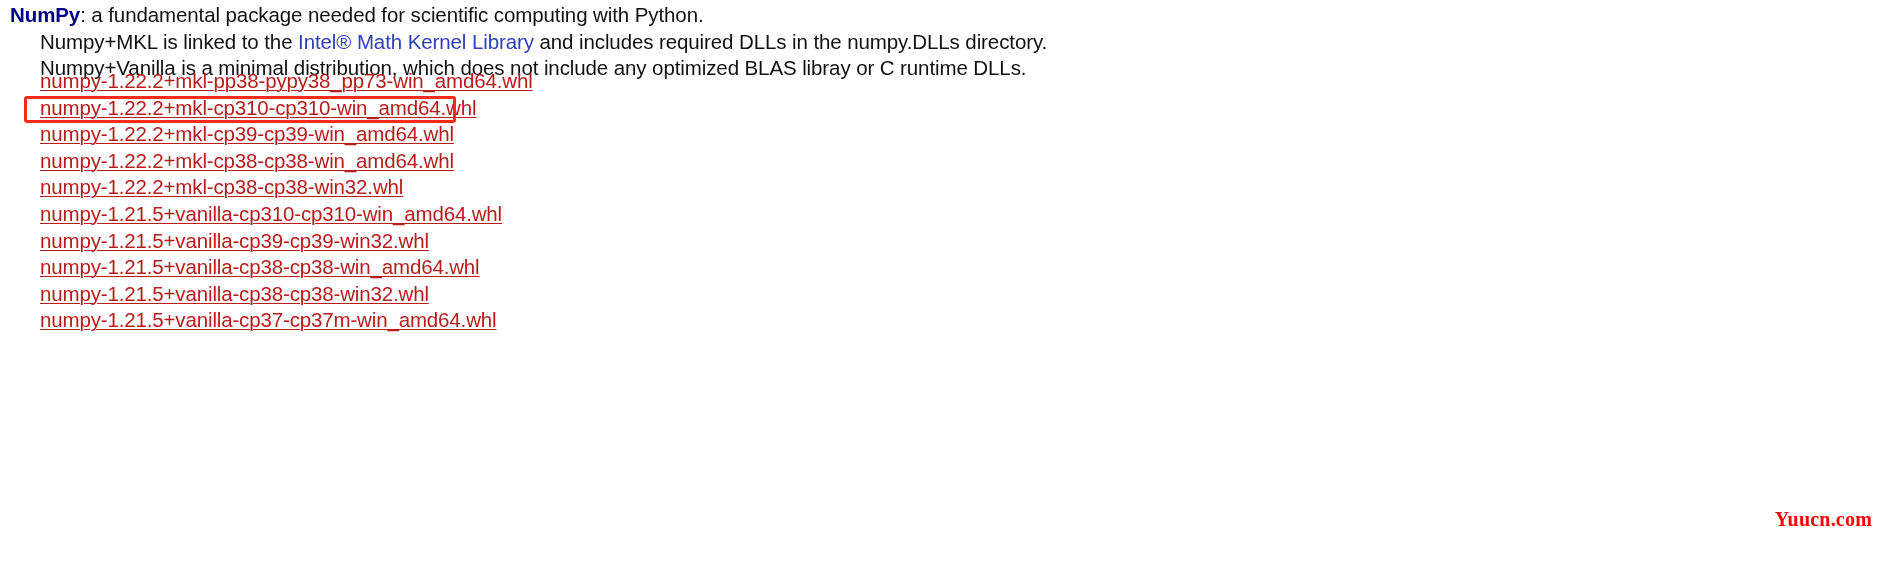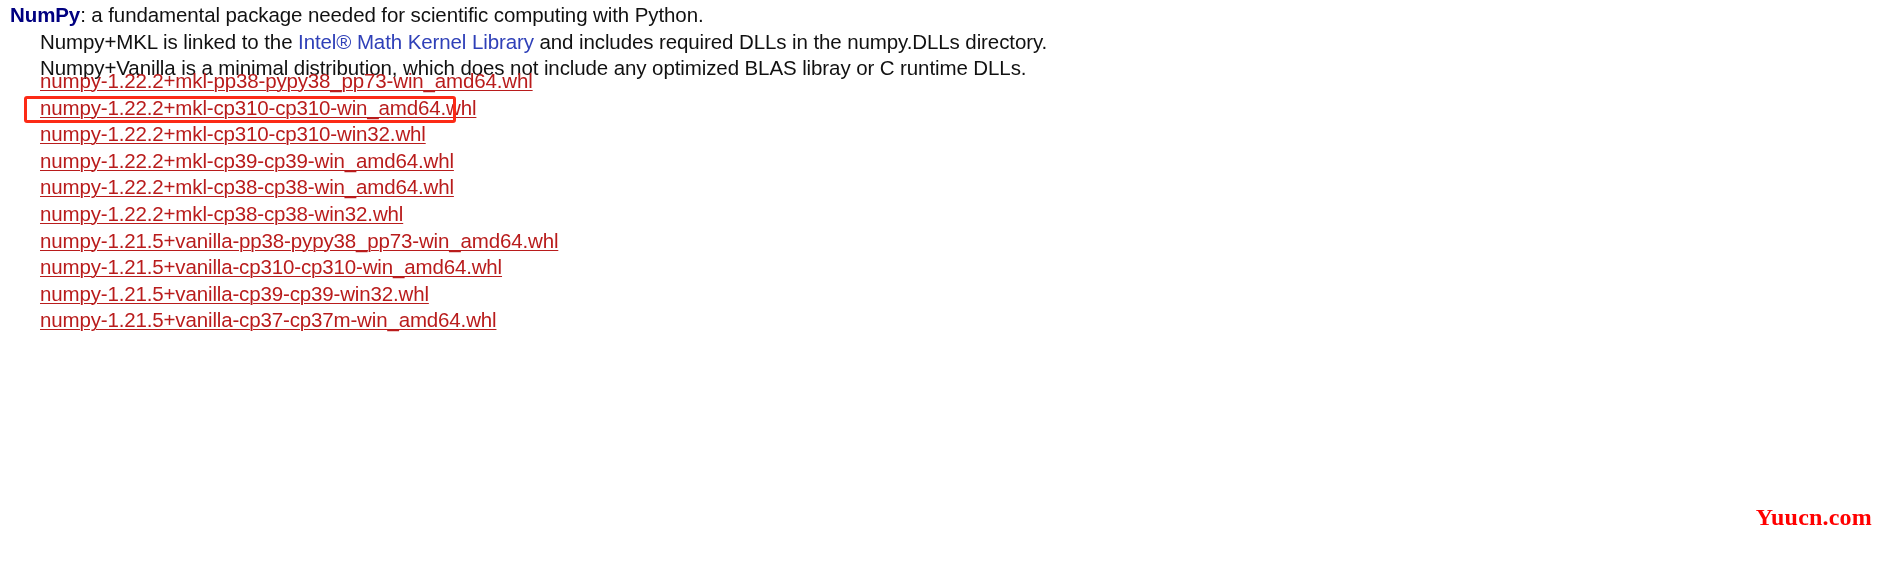--- a/index.html
+++ b/index.html
@@ -96,21 +96,21 @@
     box-sizing: border-box;
     pointer-events: none;
   }
 
   
   .watermark {
     position: absolute;
     right: 22px;
     bottom: 35px;
     font-family: "Liberation Serif", serif;
-    font-size: 24px;
+    font-size: 20px;
     font-weight: bold;
     color: #ff0000;
     letter-spacing: 0.2px;
     white-space: nowrap;
   }
 </style>
 </head>
 <body>
 
 <div class="page">
@@ -125,27 +125,27 @@
       <span>Numpy+MKL is linked to the </span><span class="inline-link">Intel® Math Kernel Library</span><span> and includes required DLLs in the numpy.DLLs directory.</span>
     </div>
 
     <div class="intro-line indent">Numpy+Vanilla is a minimal distribution, which does not include any optimized BLAS libray or C runtime DLLs.</div>
 
   </div>
 
   <div class="link-list">
     <div class="link-row"><a class="whl-link">numpy-1.22.2+mkl-pp38-pypy38_pp73-win_amd64.whl</a></div>
     <div class="link-row"><a class="whl-link">numpy-1.22.2+mkl-cp310-cp310-win_amd64.whl</a></div>
-    <div class="link-row"><a class="whl-link">numpy-1.22.2+mkl-cp310-cp310-win32.whl</a></div>
     <div class="link-row"><a class="whl-link">numpy-1.22.2+mkl-cp39-cp39-win_amd64.whl</a></div>
     <div class="link-row"><a class="whl-link">numpy-1.22.2+mkl-cp38-cp38-win_amd64.whl</a></div>
     <div class="link-row"><a class="whl-link">numpy-1.22.2+mkl-cp38-cp38-win32.whl</a></div>
-    <div class="link-row"><a class="whl-link">numpy-1.21.5+vanilla-pp38-pypy38_pp73-win_amd64.whl</a></div>
     <div class="link-row"><a class="whl-link">numpy-1.21.5+vanilla-cp310-cp310-win_amd64.whl</a></div>
     <div class="link-row"><a class="whl-link">numpy-1.21.5+vanilla-cp39-cp39-win32.whl</a></div>
+    <div class="link-row"><a class="whl-link">numpy-1.21.5+vanilla-cp38-cp38-win_amd64.whl</a></div>
+    <div class="link-row"><a class="whl-link">numpy-1.21.5+vanilla-cp38-cp38-win32.whl</a></div>
     <div class="link-row"><a class="whl-link">numpy-1.21.5+vanilla-cp37-cp37m-win_amd64.whl</a></div>
   </div>
 
   <div class="highlight-box"></div>
 
   <div class="watermark">Yuucn.com</div>
 
 </div>
 
 </body></html>

